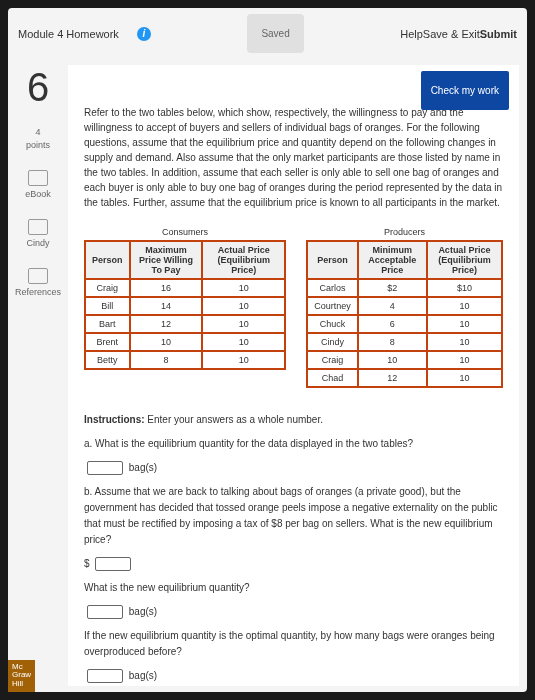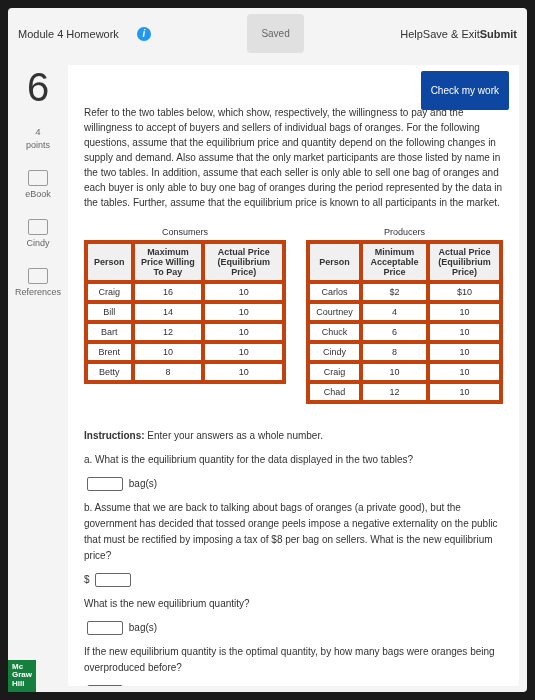--- a/index.html
+++ b/index.html
@@ -15,29 +15,29 @@
 .body{display:flex;flex:1;overflow:hidden}
 .sidebar{width:60px;display:flex;flex-direction:column;align-items:center;padding-top:8px;gap:20px;font-size:9px;color:#666}
 .qnum{font-size:40px;font-weight:300;color:#333;line-height:1}
 .sideitem{display:flex;flex-direction:column;align-items:center;gap:3px;cursor:pointer}
 .sideicon{width:20px;height:16px;border:1px solid #999;border-radius:2px}
 .content{flex:1;background:#fff;margin:6px 8px 6px 0;padding:10px 16px;font-size:10px;color:#333;overflow-y:auto;position:relative}
 .check-btn{position:absolute;top:6px;right:10px;background:#0d47a1;color:#fff;padding:14px 10px;font-size:10px;border:none;border-radius:2px;cursor:pointer}
 .intro{margin-top:30px;line-height:1.5;font-size:10px;color:#333}
 .tables{display:flex;gap:20px;margin-top:14px}
 table{border-collapse:collapse;font-size:9px}
-th,td{border:4px solid #c2410c;padding:3px 6px;text-align:center}
+th,td{border:2px solid #c2410c;padding:3px 6px;text-align:center}
 .tbl-title{font-weight:normal;text-align:center;padding:3px;font-size:9px}
 th{background:#f0f0f0;font-weight:bold}
 .instructions{margin-top:24px;font-size:10px;line-height:1.6}
 .instructions b{font-weight:bold}
 .qline{margin-top:8px}
 .inputbox{display:inline-block;width:36px;height:14px;border:1px solid #666;border-radius:2px;vertical-align:middle;margin:0 3px}
 .unit{font-size:10px}
-.mh{position:absolute;bottom:8px;left:8px;background:#15803d;color:#fff;font-size:8px;padding:3px 4px;line-height:1.1;font-weight:bold}
+.mh{position:absolute;bottom:8px;left:8px;background:#a16207;color:#fff;font-size:8px;padding:3px 4px;line-height:1.1;font-weight:normal}
 </style>
 </head>
 <body>
 
 <div class="frame">
   <div class="topbar">
     <div class="title">
       <span>Module 4 Homework</span>
       <span class="info-icon">i</span>
     </div>

